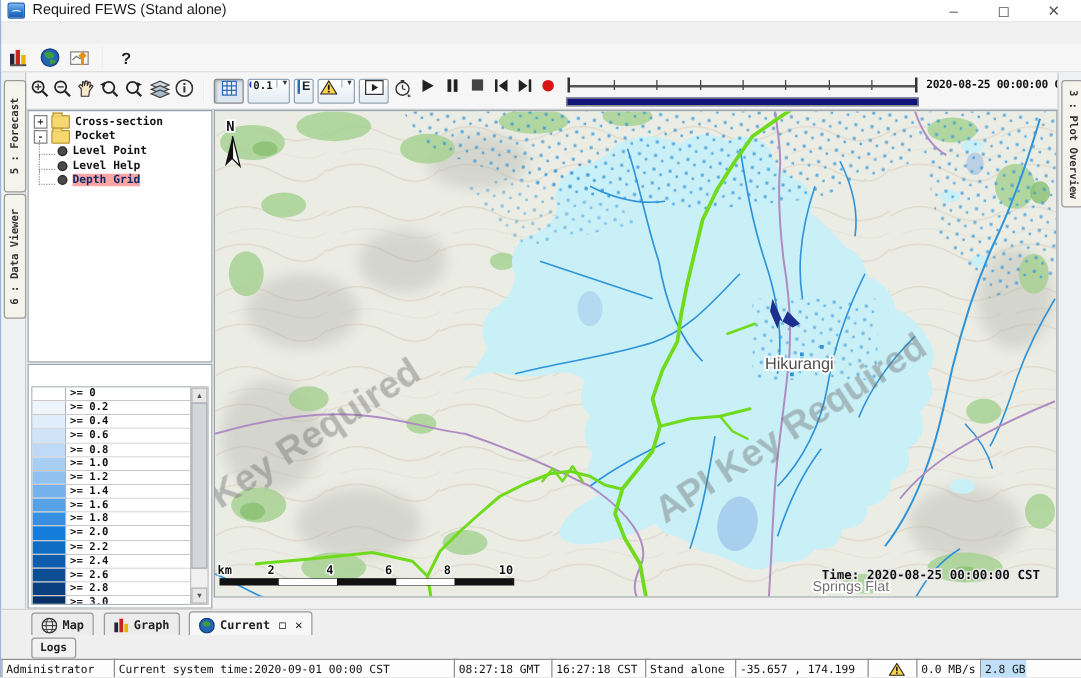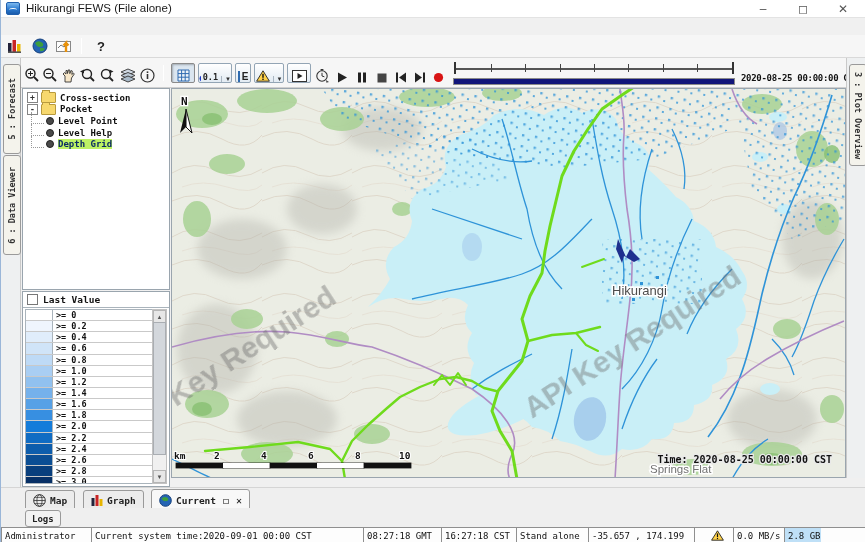--- a/index.html
+++ b/index.html
@@ -23,21 +23,21 @@
            display:flex;align-items:center;padding-left:4px;}
   .menu-item{padding:1px 8px;font-size:11.5px;color:#222;}
 
   
   .toolbar1{left:0;top:35px;width:865px;height:23px;background:#f6f6f6;border-bottom:1px solid #d9d9d9;}
   .tb-ico{display:flex;align-items:center;justify-content:center;width:20px;height:20px;top:1px;}
   .vsep{top:3px;width:1px;height:16px;background:#c6c6c6;border-right:1px solid #fff;}
 
   
   .toolbar2{left:20px;top:58px;width:845px;height:30px;background:#f6f6f6;border-bottom:1px solid #cfcfcf;}
-  .t2{top:5px;height:20px;display:flex;align-items:flex-end;justify-content:center;}
+  .t2{top:5px;height:20px;display:flex;align-items:flex-start;justify-content:center;}
   .btn-raised{border:1px solid #93a5b5;background:linear-gradient(180deg,#ffffff,#e2ebf3);border-radius:2px;}
   .btn-pressed{border:1px solid #8a8a8a;background:#dbe6f0;border-radius:2px;
                box-shadow:inset 1px 1px 2px rgba(0,0,0,.25);}
   .caret{font-size:6px;color:#333;margin-left:3px;border-left:1px solid #aab6c2;padding-left:3px;line-height:6px;}
 
   
   .slider-groove{position:absolute;left:4px;right:4px;top:9px;height:2px;background:#555;}
   .tick{position:absolute;top:5px;width:1px;height:8px;background:#444;}
   .endcap{position:absolute;top:3px;width:2px;height:12px;background:#333;}
   .navy-bar{position:absolute;left:2px;right:2px;top:19px;height:5px;background:#11157a;border:1px solid #8a8a8a;}
@@ -55,21 +55,21 @@
   
   .tree-panel{left:21px;top:88px;width:148px;height:202px;background:#fff;border:1px solid #9aa5ae;}
   .tree-row{position:relative;height:11.6px;display:flex;align-items:center;
             font-family:"DejaVu Sans Mono",monospace;font-size:9px;font-weight:bold;color:#111;white-space:nowrap;}
   .expander{width:9px;height:9px;border:1px solid #848484;background:#fff;display:flex;align-items:center;
             justify-content:center;font-size:8px;line-height:7px;color:#333;margin:0 3px 0 4px;flex:0 0 auto;}
   .folder{width:13px;height:9px;background:#f7d86e;border:1px solid #b89a3e;border-radius:1px;position:relative;margin-right:4px;flex:0 0 auto;}
   .folder:before{content:"";position:absolute;left:0;top:-3px;width:6px;height:2px;background:#f7d86e;border:1px solid #b89a3e;border-bottom:none;}
   .leaf-connector{width:12px;height:11px;border-left:1px dotted #999;border-bottom:1px dotted #999;margin-left:8px;margin-bottom:5px;flex:0 0 auto;}
   .bullet{width:6px;height:6px;border-radius:50%;background:#4a4a4a;border:1px solid #222;margin:0 4px 0 2px;flex:0 0 auto;}
-  .sel{background:#bef264;color:#0a2a63;}
+  .sel{background:#fca5a5;color:#0a2a63;}
 
   
   .legend-panel{left:21px;top:291px;width:148px;height:196px;background:#fff;border:1px solid #9aa5ae;}
   .legend-head{display:flex;align-items:center;height:15px;border-bottom:1px solid #aab4bc;padding-left:4px;
                font-family:"DejaVu Sans Mono",monospace;font-size:9.5px;font-weight:bold;color:#111;}
   .checkbox{width:9px;height:9px;border:1px solid #777;background:#fff;margin-right:5px;}
   .legend-list{position:absolute;left:2px;top:17px;right:15px;bottom:2px;border:1px solid #aab4bc;overflow:hidden;}
   .lrow{display:flex;height:10.15px;border-bottom:1px solid #c9c9c9;}
   .lswatch{width:26px;border-right:1px solid #aab4bc;flex:0 0 auto;}
   .llabel{flex:1;background:#fff;font-family:"DejaVu Sans Mono",monospace;font-size:8.5px;font-weight:bold;
@@ -102,21 +102,21 @@
   .membar{position:absolute;left:0;top:0;bottom:0;width:42%;background:#bfe0f7;}
   .memtext{position:relative;z-index:1;}
 </style>
 </head>
 <body>
 
 <div id="app">
 
   <div class="abs titlebar">
     <div class="abs app-icon"></div>
-    <div class="abs title-text">Hikurangi FEWS  (File alone)</div>
+    <div class="abs title-text">Required FEWS  (Stand alone)</div>
     <div class="abs winbtn" style="left:745px">–</div>
     <div class="abs winbtn" style="left:785px">◻</div>
     <div class="abs winbtn" style="left:825px">✕</div>
   </div>
 
 
   <div class="abs toolbar1">
     <div class="abs tb-ico" style="left:4px">
       <svg width="16" height="16">
           <rect x="1" y="5" width="3.5" height="9" fill="#23233a"></rect>
@@ -319,24 +319,20 @@
       <span>Level Help</span>
     </div>
     <div class="tree-row">
       <span class="leaf-connector"></span>
       <span class="bullet"></span>
       <span class="sel">Depth Grid</span>
     </div>
   </div>
 
   <div class="abs legend-panel">
-    <div class="legend-head">
-      <span class="checkbox"></span>
-      <span>Last Value</span>
-    </div>
     <div class="legend-list">
       <div class="lrow">
           <span class="lswatch" style="background: rgb(255, 255, 255);"></span>
           <span class="llabel">&gt;= 0</span>
         </div>
       <div class="lrow">
           <span class="lswatch" style="background: rgb(239, 245, 253);"></span>
           <span class="llabel">&gt;= 0.2</span>
         </div>
       <div class="lrow">

